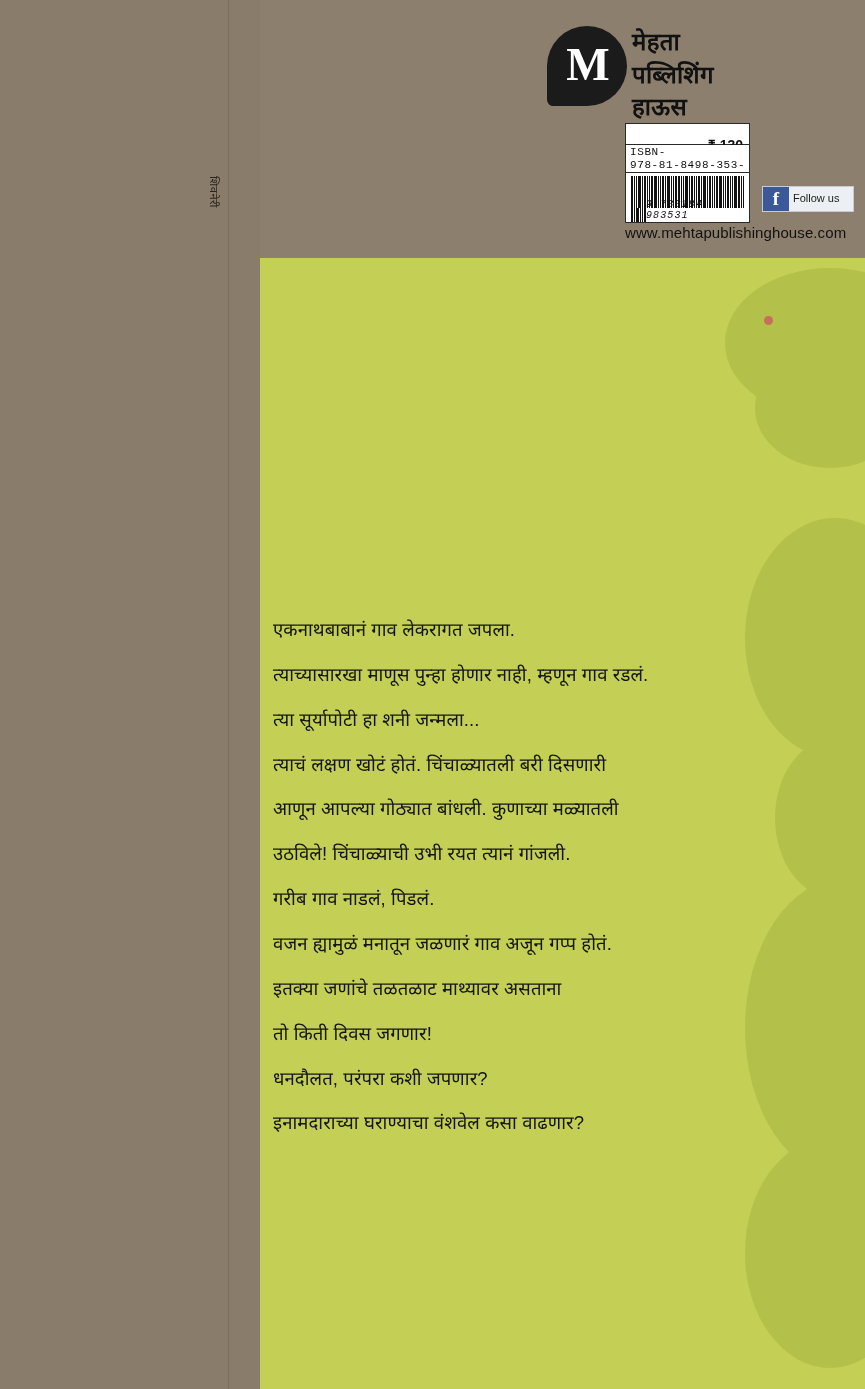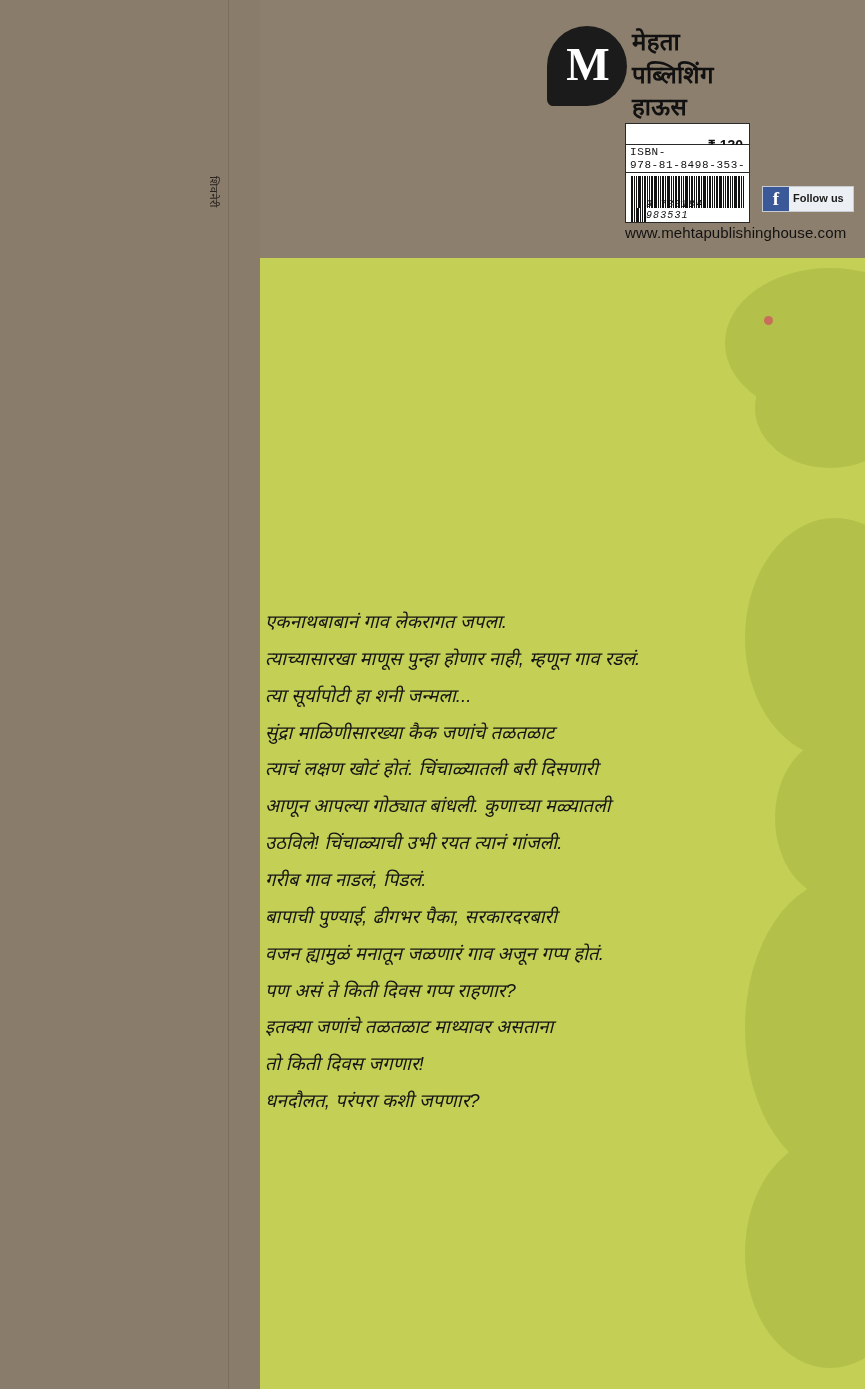--- a/index.html
+++ b/index.html
@@ -203,21 +203,20 @@
     font-size: 19px;
     text-align: center;
     line-height: 24px;
   }
   .fb-label {
     position: absolute;
     left: 30px;
     top: 5px;
     font-size: 11px;
     color: #1b1b1b;
-    font-weight: bold;
   }
 
   .site-url {
     position: absolute;
     left: 365px;
     top: 224px;
     font-size: 15px;
     color: #111;
     letter-spacing: 0.1px;
   }
@@ -268,22 +267,21 @@
     position: absolute;
     left: 257px;
     top: 600px;
     width: 580px;
     color: #141414;
     font-size: 18.5px;
     line-height: 1.56;
     letter-spacing: 0.1px;
   }
   .blurb p {
-    margin: 8px;
-    font-style: italic;
+    margin: 16px;
   }
   .blurb p.gap {
     margin-top: 8px;
   }
 </style>
 </head>
 <body>
 
 <div id="page">
 
@@ -337,26 +335,24 @@
     <div class="blob b6"></div>
     <div class="blob b7"></div>
     <div class="stem"></div>
     <div class="bud"></div>
   </div>
 
   <div class="blurb" id="blurb">
       <p>एकनाथबाबानं गाव लेकरागत जपला.</p>
       <p>त्याच्यासारखा माणूस पुन्हा होणार नाही, म्हणून गाव रडलं.</p>
       <p>त्या सूर्यापोटी हा शनी जन्मला...</p>
-      <p class="gap">सुंद्रा माळिणीसारख्या कैक जणांचे तळतळाट</p>
       <p>त्याचं लक्षण खोटं होतं. चिंचाळ्यातली बरी दिसणारी</p>
       <p>आणून आपल्या गोठ्यात बांधली. कुणाच्या मळ्यातली</p>
       <p>उठविले! चिंचाळ्याची उभी रयत त्यानं गांजली.</p>
       <p class="gap">गरीब गाव नाडलं, पिडलं.</p>
-      <p class="gap">बापाची पुण्याई, ढीगभर पैका, सरकारदरबारी</p>
       <p>वजन ह्यामुळं मनातून जळणारं गाव अजून गप्प होतं.</p>
-      <p class="gap">पण असं ते किती दिवस गप्प राहणार?</p>
       <p>इतक्या जणांचे तळतळाट माथ्यावर असताना</p>
       <p>तो किती दिवस जगणार!</p>
       <p class="gap">धनदौलत, परंपरा कशी जपणार?</p>
+      <p>इनामदाराच्या घराण्याचा वंशवेल कसा वाढणार?</p>
     </div>
 
 </div>
 
 </body></html>

